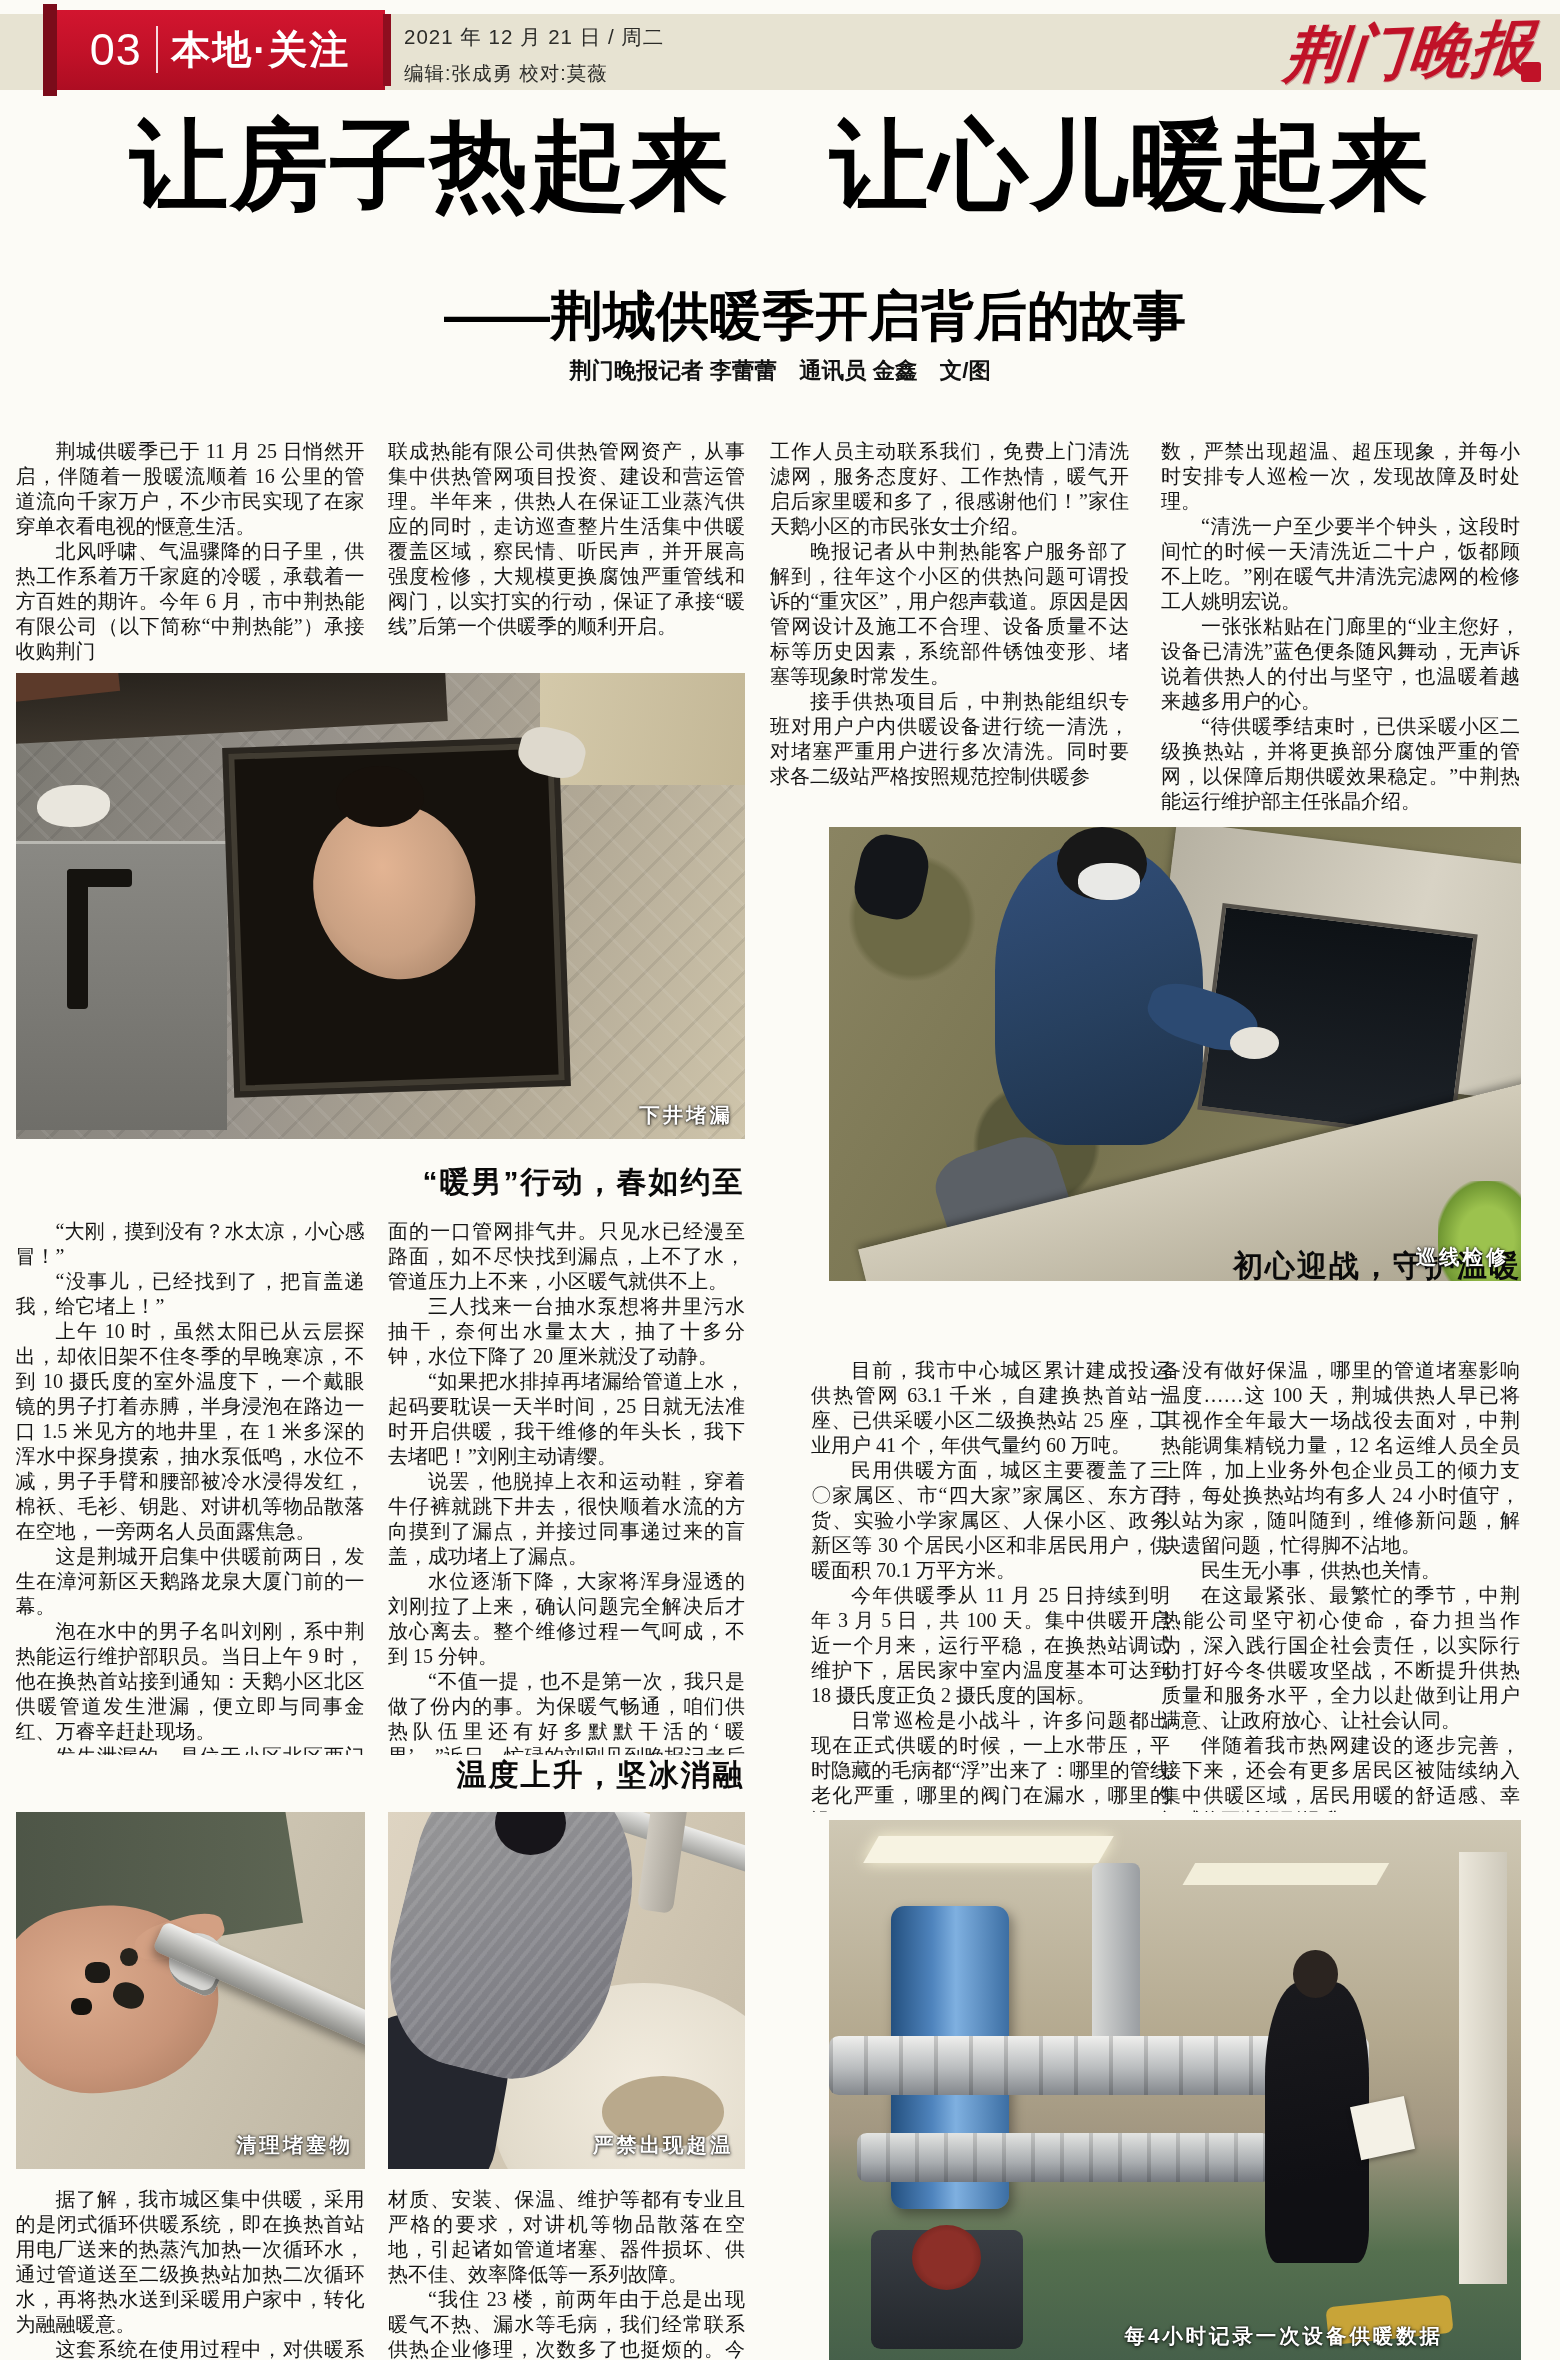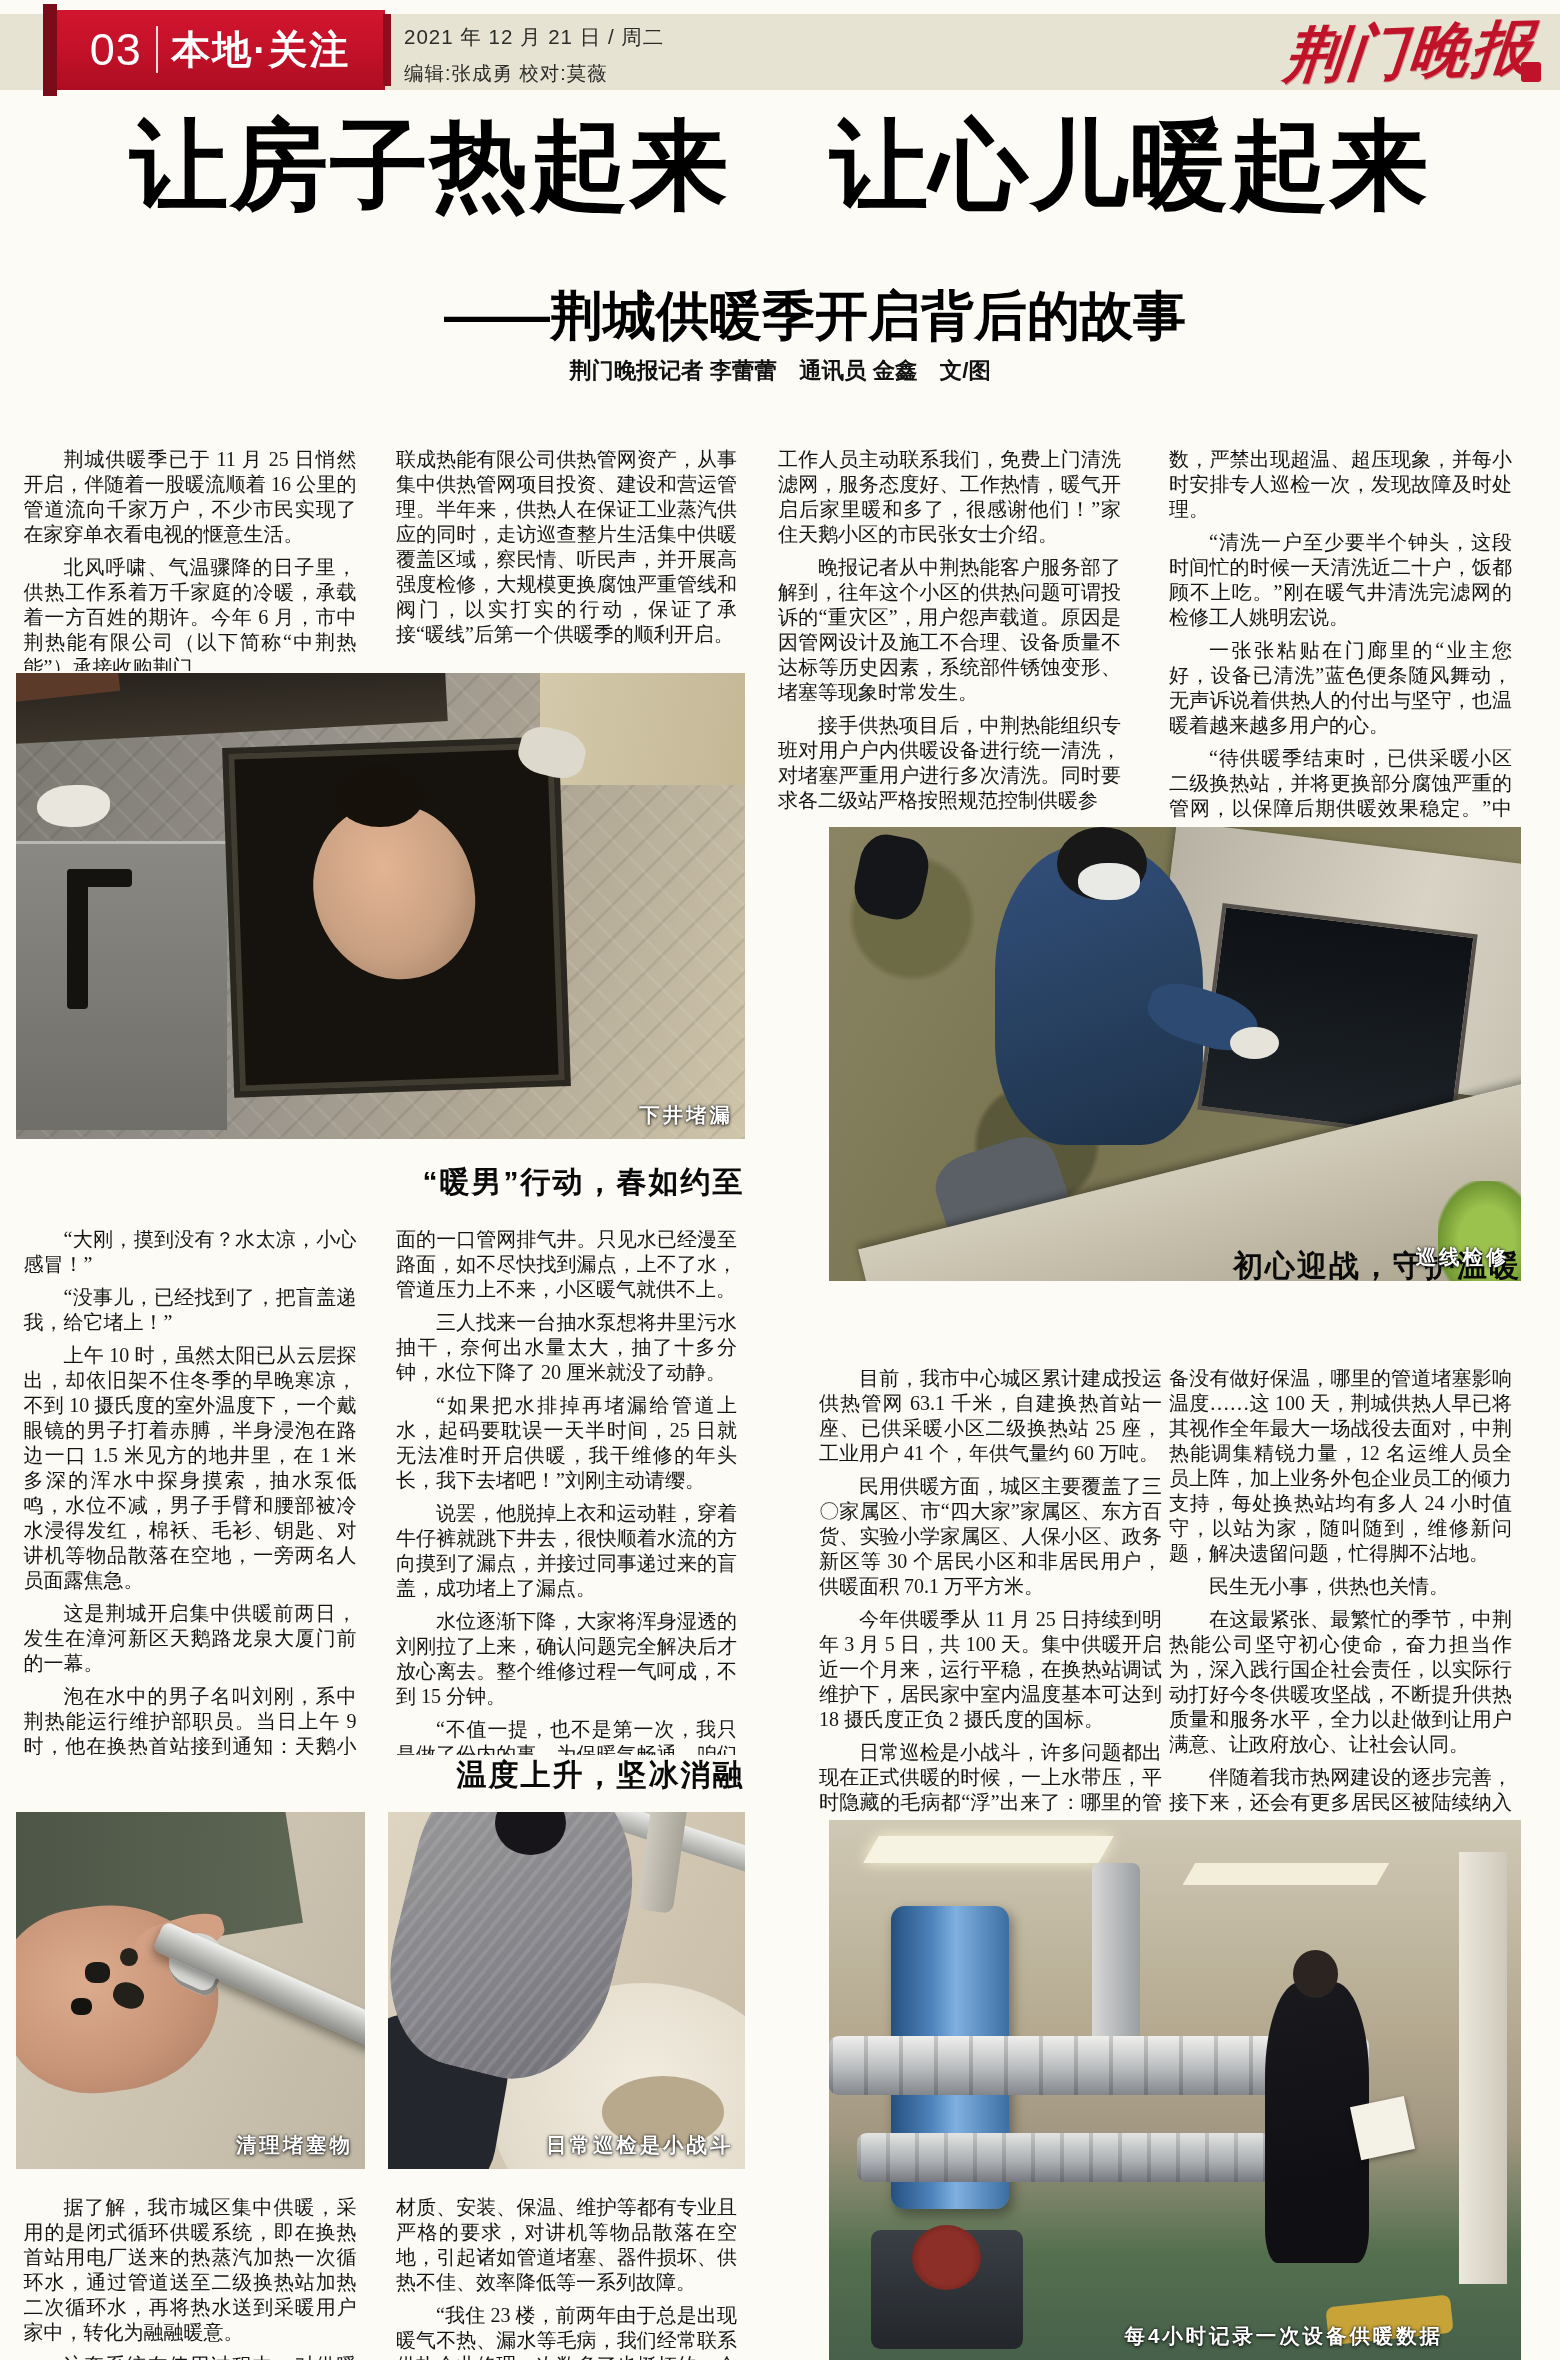--- a/index.html
+++ b/index.html
@@ -31,21 +31,21 @@
   .headline{position:absolute;left:0;top:101px;width:1560px;text-align:center;
             font-family:"Liberation Sans",sans-serif;font-weight:900;font-size:98px;
             letter-spacing:2px;color:#000;white-space:nowrap;}
   .subtitle{position:absolute;left:0;top:281px;width:1560px;text-align:center;
             font-family:"Liberation Sans",sans-serif;font-weight:700;font-size:53px;color:#000;padding-left:35px;}
   .byline{position:absolute;left:0;top:355px;width:1560px;text-align:center;
           font-family:"Liberation Sans",sans-serif;font-weight:700;font-size:22.4px;color:#111;}
 
   
   .txt{position:absolute;overflow:hidden;font-size:20px;line-height:25px;text-align:justify;}
-  .txt p{margin:8px;text-indent:2em;}
+  .txt p{margin:0;text-indent:2em;}
   .txt.cont p:first-child{text-indent:0;}
   .sechead{position:absolute;text-align:right;font-family:"Liberation Sans",sans-serif;
            font-weight:800;font-size:30px;color:#0a0a0a;letter-spacing:2px;}
 
   
   .photo{position:absolute;overflow:hidden;background:#8b8b85;}
   .cap{position:absolute;right:11.7px;bottom:9.8px;color:#fff;z-index:9;
        font-family:"Liberation Sans",sans-serif;font-weight:700;font-size:20.5px;letter-spacing:2.9px;
        text-shadow:0 1px 3.9px rgba(0,0,0,.9),0 0 2px rgba(0,0,0,.8);}
   .ph-part{position:absolute;}
@@ -216,21 +216,21 @@
   </div>
 
   <div class="photo p4" style="left:388px;top:1812px;width:357px;height:357px;">
     <div class="ph-part p4-basin"></div>
     <div class="ph-part p4-water"></div>
     <div class="ph-part p4-wrench"></div>
     <div class="ph-part p4-pipe"></div>
     <div class="ph-part p4-jacket"></div>
     <div class="ph-part p4-body"></div>
     <div class="ph-part p4-head"></div>
-    <span class="cap">日常巡检是小战斗</span>
+    <span class="cap">严禁出现超温</span>
   </div>
 
   <div class="txt" style="left:15.6px;top:2187px;width:349px;height:174px;">
       <p>据了解，我市城区集中供暖，采用的是闭式循环供暖系统，即在换热首站用电厂送来的热蒸汽加热一次循环水，通过管道送至二级换热站加热二次循环水，再将热水送到采暖用户家中，转化为融融暖意。</p>
       <p>这套系统在使用过程中，对供暖系统</p>
     </div>
   <div class="txt cont" style="left:388px;top:2187px;width:357px;height:174px;">
       <p>材质、安装、保温、维护等都有专业且严格的要求，对讲机等物品散落在空地，引起诸如管道堵塞、器件损坏、供热不佳、效率降低等一系列故障。</p>
       <p>“我住 23 楼，前两年由于总是出现暖气不热、漏水等毛病，我们经常联系供热企业修理，次数多了也挺烦的。今年供热</p>
     </div>

